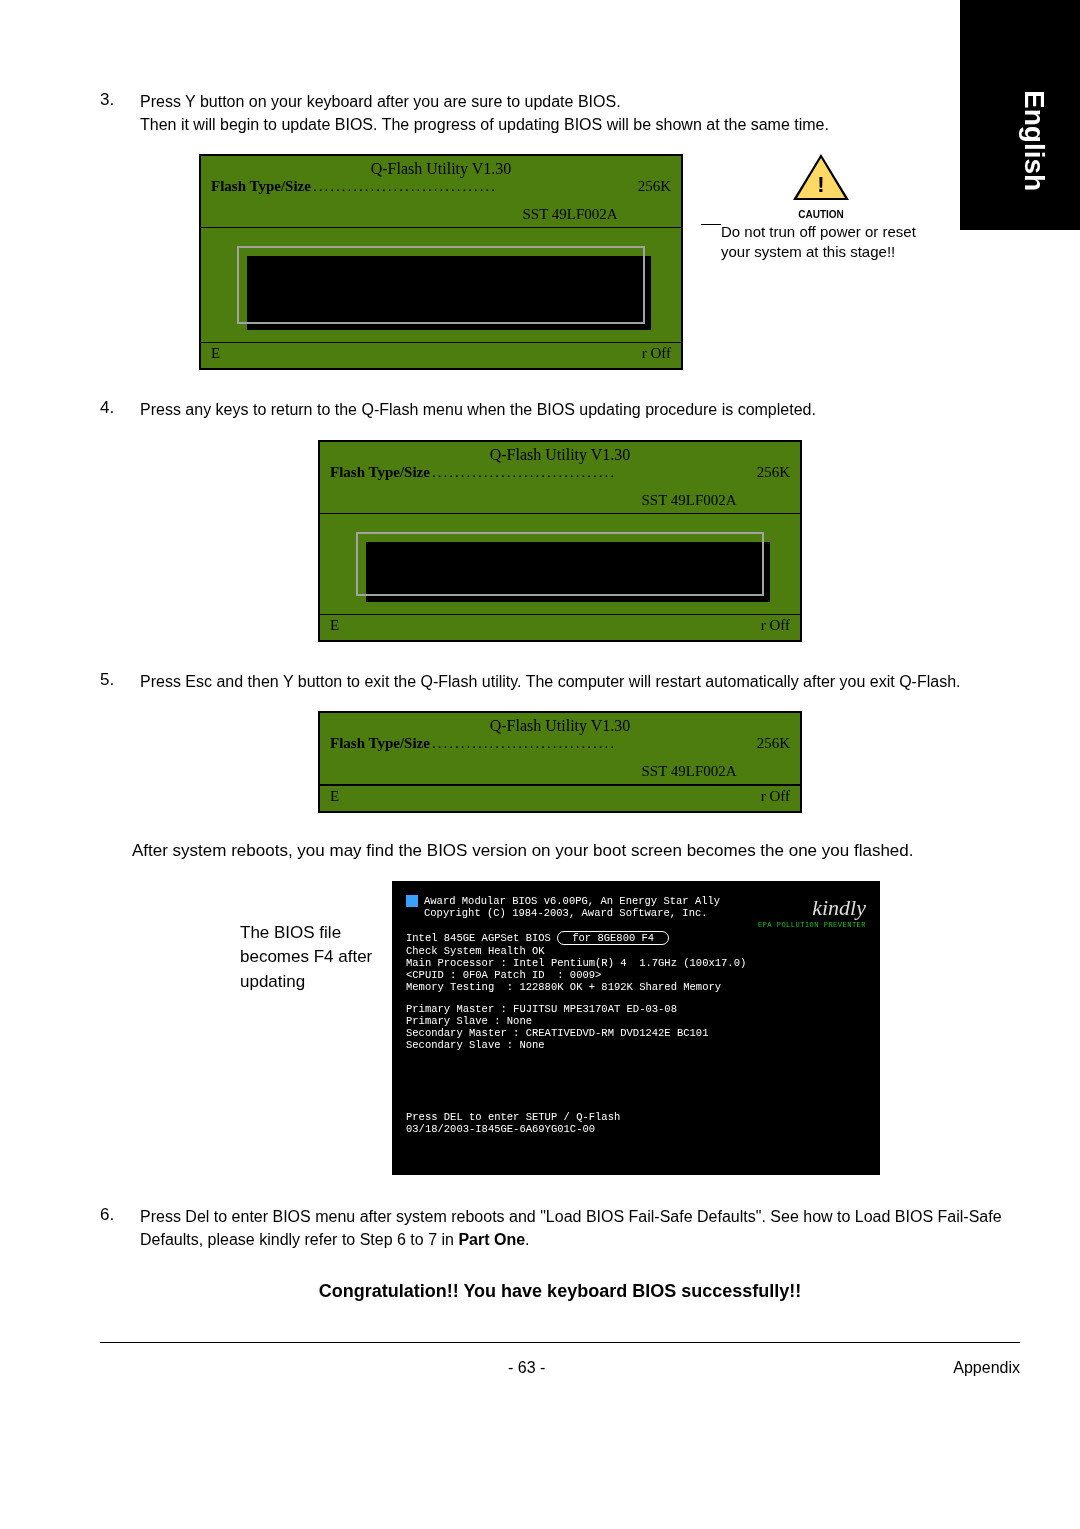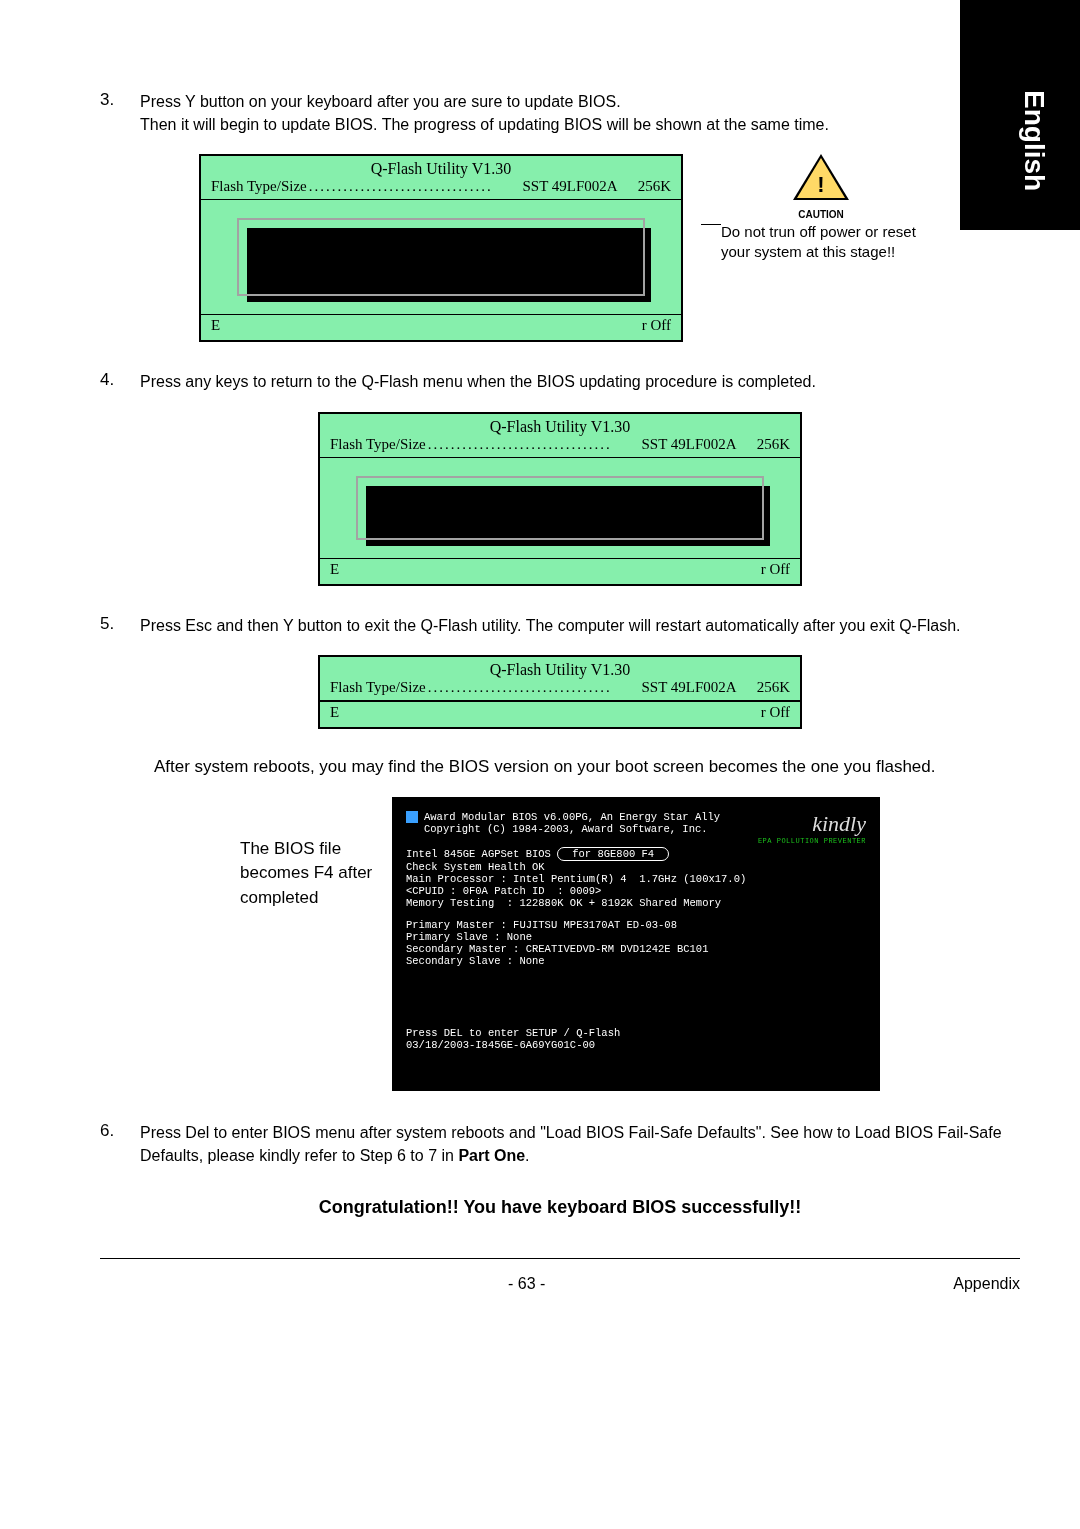--- a/index.html
+++ b/index.html
@@ -49,37 +49,37 @@
 }
 .diagram-wrap {
   display: flex;
   justify-content: center;
   margin: 14px 0 28px 0;
 }
 .qflash-box {
   border: 2px solid #000;
   width: 480px;
   position: relative;
-  background: #86efac;
+  background: #4d7c0f;
 }
 .qflash-header {
   text-align: center;
   font-family: "Times New Roman", serif;
   font-size: 16px;
   padding: 4px 0 0 0;
 }
 .qflash-row {
   font-family: "Times New Roman", serif;
   font-size: 15px;
   display: flex;
   padding: 0 10px 4px 10px;
 }
-.qflash-row .lbl { flex: 0 0 auto; }
+.qflash-row .lbl { flex: 0 0 auto; font-weight: bold; }
 .qflash-row .dots { flex: 1; letter-spacing: 2px; overflow: hidden; padding: 0 2px; }
-.qflash-row .val { flex: 0 0 auto; }
+.qflash-row .val { flex: 0 0 auto; margin-top: 28px; }
 .qflash-row .size { flex: 0 0 auto; margin-left: auto; padding-left: 20px; }
 .divider { border-top: 1px solid #000; }
 .inner-box {
   margin: 18px 36px 18px 36px;
   border: 2px solid #a3a3a3;
   position: relative;
   padding: 8px 12px;
   font-family: "Times New Roman", serif;
   font-size: 15px;
 }
@@ -150,21 +150,21 @@
   text-align: center;
   font-weight: bold;
 }
 .line-connector {
   width: 20px;
   border-top: 1px solid #000;
   margin-top: 70px;
 }
 .after-reboot {
   font-size: 17px;
-  margin: 10px 0 20px 54px;
+  margin: 10px 0 20px 32px;
 }
 .bios-screen-wrap {
   display: flex;
   justify-content: center;
   margin: 20px 0 30px 0;
 }
 .bios-note {
   width: 140px;
   font-size: 17px;
   line-height: 1.45;
@@ -330,21 +330,21 @@
       <div class="floor-row">
         <span>E</span>
         <span>r Off</span>
       </div>
     </div>
   </div>
 
   <div class="after-reboot">After system reboots, you may find the BIOS version on your boot screen becomes the one you flashed.</div>
 
   <div class="bios-screen-wrap">
-    <div class="bios-note">The BIOS file becomes F4 after completed</div>
+    <div class="bios-note">The BIOS file becomes F4 after updating</div>
     <div class="bios-screen">
       <div class="top-right">
         <div class="logo">kindly</div>
         <div class="epa">EPA  POLLUTION PREVENTER</div>
       </div>
       <div><span class="sq"></span><span class="line">Award Modular BIOS v6.00PG, An Energy Star Ally</span></div>
       <div style="padding-left:18px" class="line">Copyright (C) 1984-2003, Award Software, Inc.</div>
       <div style="height:12px"></div>
       <div><span class="line">Intel 845GE AGPSet BIOS </span><span class="bios-circle">for 8GE800 F4</span></div>
       <div class="line">Check System Health OK</div>

